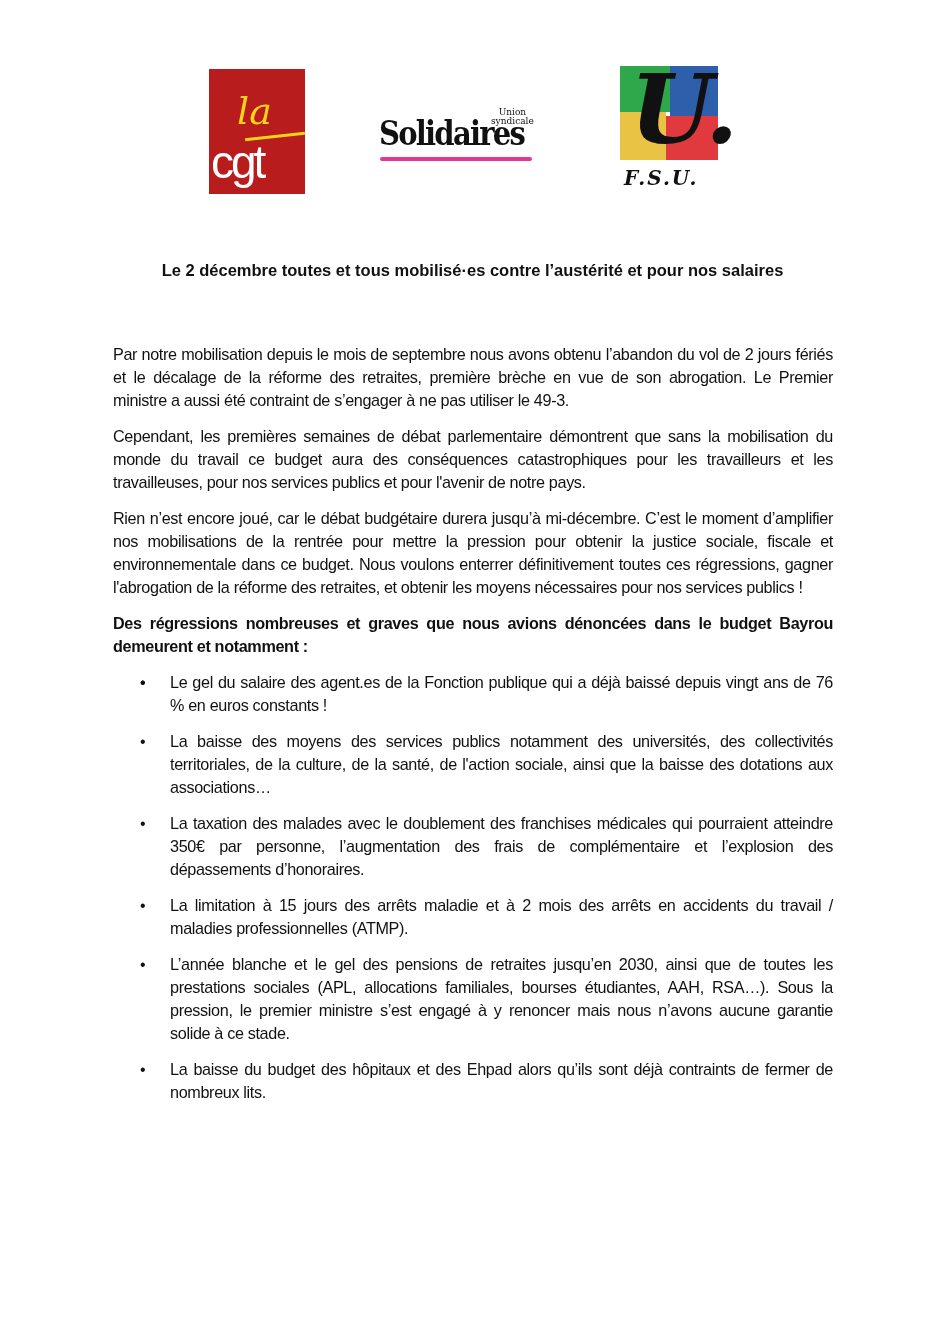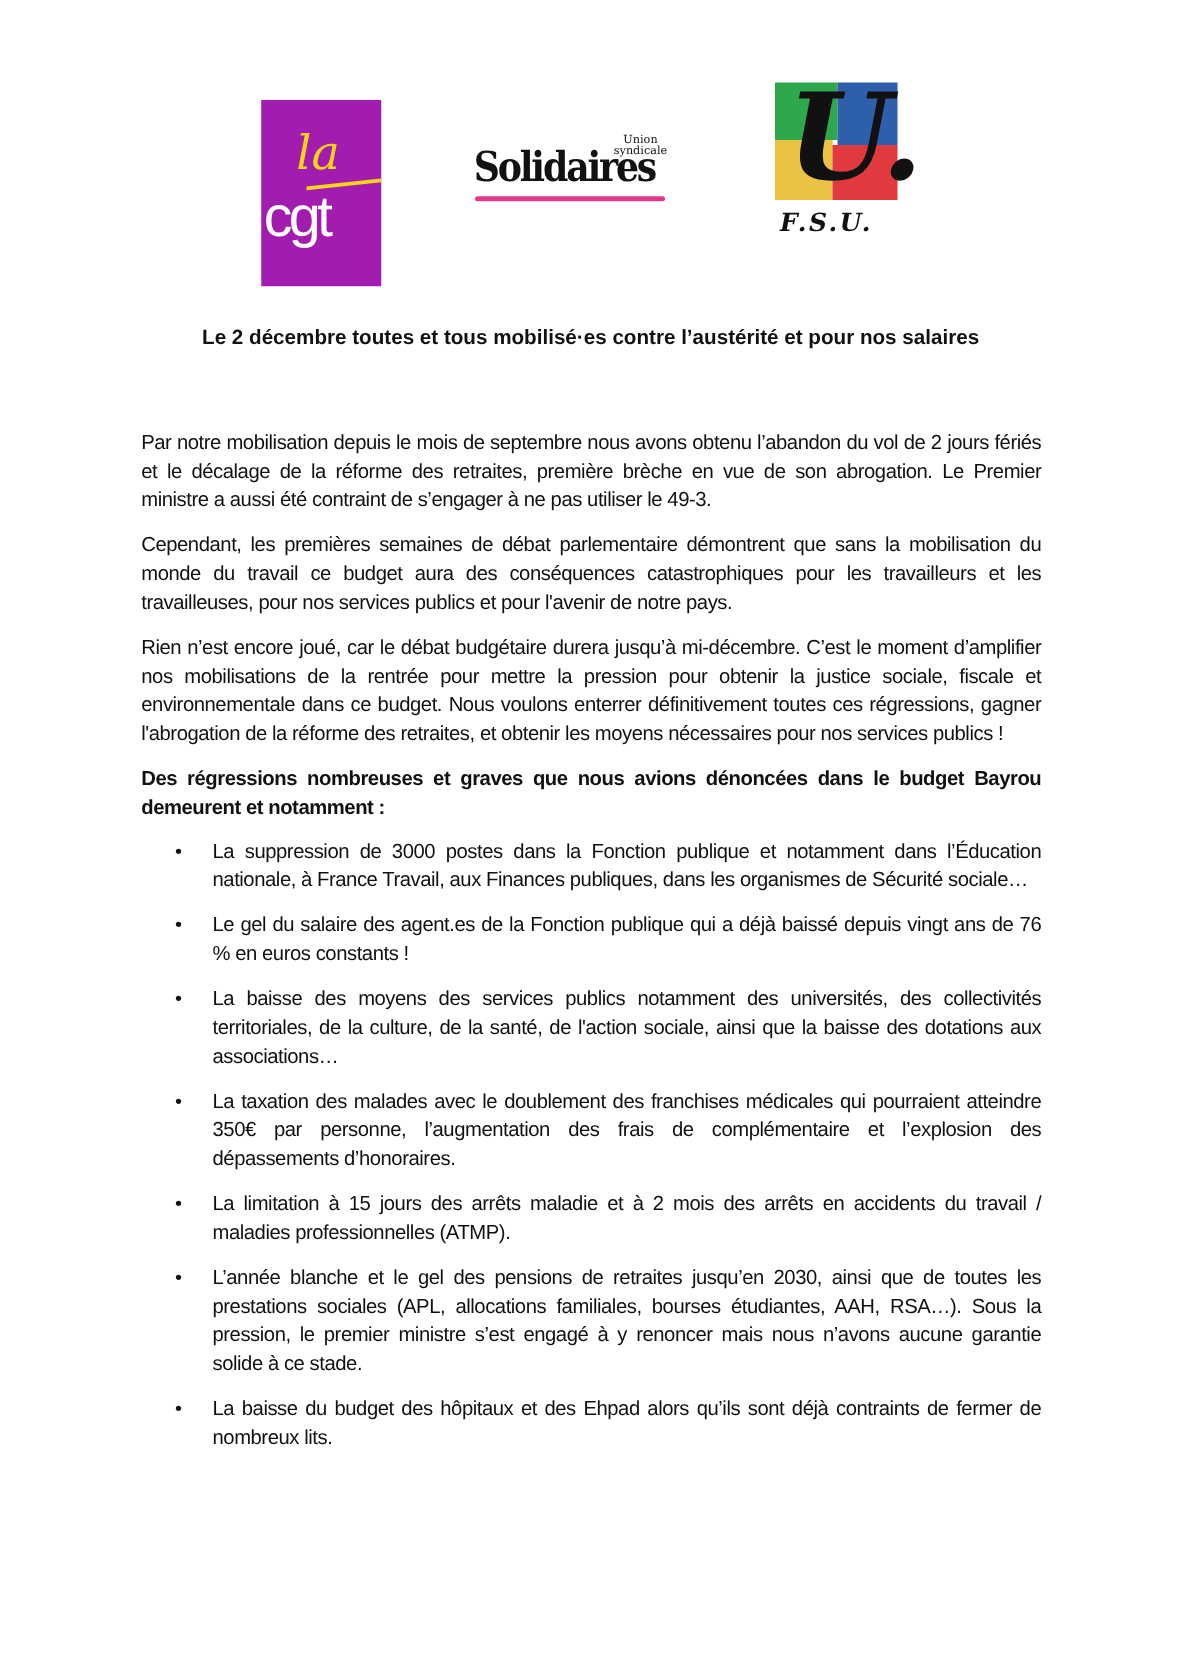--- a/index.html
+++ b/index.html
@@ -3,22 +3,22 @@
   <meta charset="utf-8">
   <style>
     html, body { margin: 0; padding: 0; background: #ffffff; }
     body {
       width: 945px; height: 1335px; position: relative; overflow: hidden;
       font-family: "Liberation Sans", sans-serif; color: #111111;
     }
     .logos { position: absolute; top: 0; left: 0; width: 945px; height: 200px; }
     
     .cgt {
-      position: absolute; left: 209px; top: 80px; width: 96px; height: 149px;
-      background: #a21caf;
+      position: absolute; left: 209px; top: 69px; width: 96px; height: 125px;
+      background: #b91c1c;
     }
     .cgt .la {
       position: absolute; left: 28px; top: 22px; color: #f7d417;
       font-family: "DejaVu Serif", serif; font-style: italic; font-size: 38px; line-height: 40px;
     }
     .cgt .swoosh {
       position: absolute; left: 36px; top: 66px; width: 60px; height: 3px; background: #f7d417;
       transform: rotate(-6deg);
     }
     .cgt .word {
@@ -108,21 +108,21 @@
 </div>
 
 <h1 class="title" style="margin:0;">Le 2 décembre toutes et tous mobilisé·es contre l’austérité et pour nos salaires</h1>
 
 <div class="content">
   <p>Par notre mobilisation depuis le mois de septembre nous avons obtenu l’abandon du vol de 2 jours fériés et le décalage de la réforme des retraites, première brèche en vue de son abrogation. Le Premier ministre a aussi été contraint de s’engager à ne pas utiliser le 49-3.</p>
   <p>Cependant, les premières semaines de débat parlementaire démontrent que sans la mobilisation du monde du travail ce budget aura des conséquences catastrophiques pour les travailleurs et les travailleuses, pour nos services publics et pour l'avenir de notre pays.</p>
   <p>Rien n’est encore joué, car le débat budgétaire durera jusqu’à mi-décembre. C’est le moment d’amplifier nos mobilisations de la rentrée pour mettre la pression pour obtenir la justice sociale, fiscale et environnementale dans ce budget. Nous voulons enterrer définitivement toutes ces régressions, gagner l'abrogation de la réforme des retraites, et obtenir les moyens nécessaires pour nos services publics !</p>
   <p style="margin-bottom:12px;font-weight:bold;">Des régressions nombreuses et graves que nous avions dénoncées dans le budget Bayrou demeurent et notamment :</p>
   <ul>
-    <li><span class="bullet">•</span><span>La suppression de 3000 postes dans la Fonction publique et notamment dans l’Éducation nationale, à France Travail, aux Finances publiques, dans les organismes de Sécurité sociale…</span></li>
+    <li><span class="bullet">•</span></li>
     <li><span class="bullet">•</span><span>Le gel du salaire des agent.es de la Fonction publique qui a déjà baissé depuis vingt ans de 76 % en euros constants !</span></li>
     <li><span class="bullet">•</span><span>La baisse des moyens des services publics notamment des universités, des collectivités territoriales, de la culture, de la santé, de l'action sociale, ainsi que la baisse des dotations aux associations…</span></li>
     <li><span class="bullet">•</span><span>La taxation des malades avec le doublement des franchises médicales qui pourraient atteindre 350€ par personne, l’augmentation des frais de complémentaire et l’explosion des dépassements d’honoraires.</span></li>
     <li><span class="bullet">•</span><span>La limitation à 15 jours des arrêts maladie et à 2 mois des arrêts en accidents du travail / maladies professionnelles (ATMP).</span></li>
     <li><span class="bullet">•</span><span>L’année blanche et le gel des pensions de retraites jusqu’en 2030, ainsi que de toutes les prestations sociales (APL, allocations familiales, bourses étudiantes, AAH, RSA…). Sous la pression, le premier ministre s’est engagé à y renoncer mais nous n’avons aucune garantie solide à ce stade.</span></li>
     <li><span class="bullet">•</span><span>La baisse du budget des hôpitaux et des Ehpad alors qu’ils sont déjà contraints de fermer de nombreux lits.</span></li>
   </ul>
 </div>
 
 </body></html>

